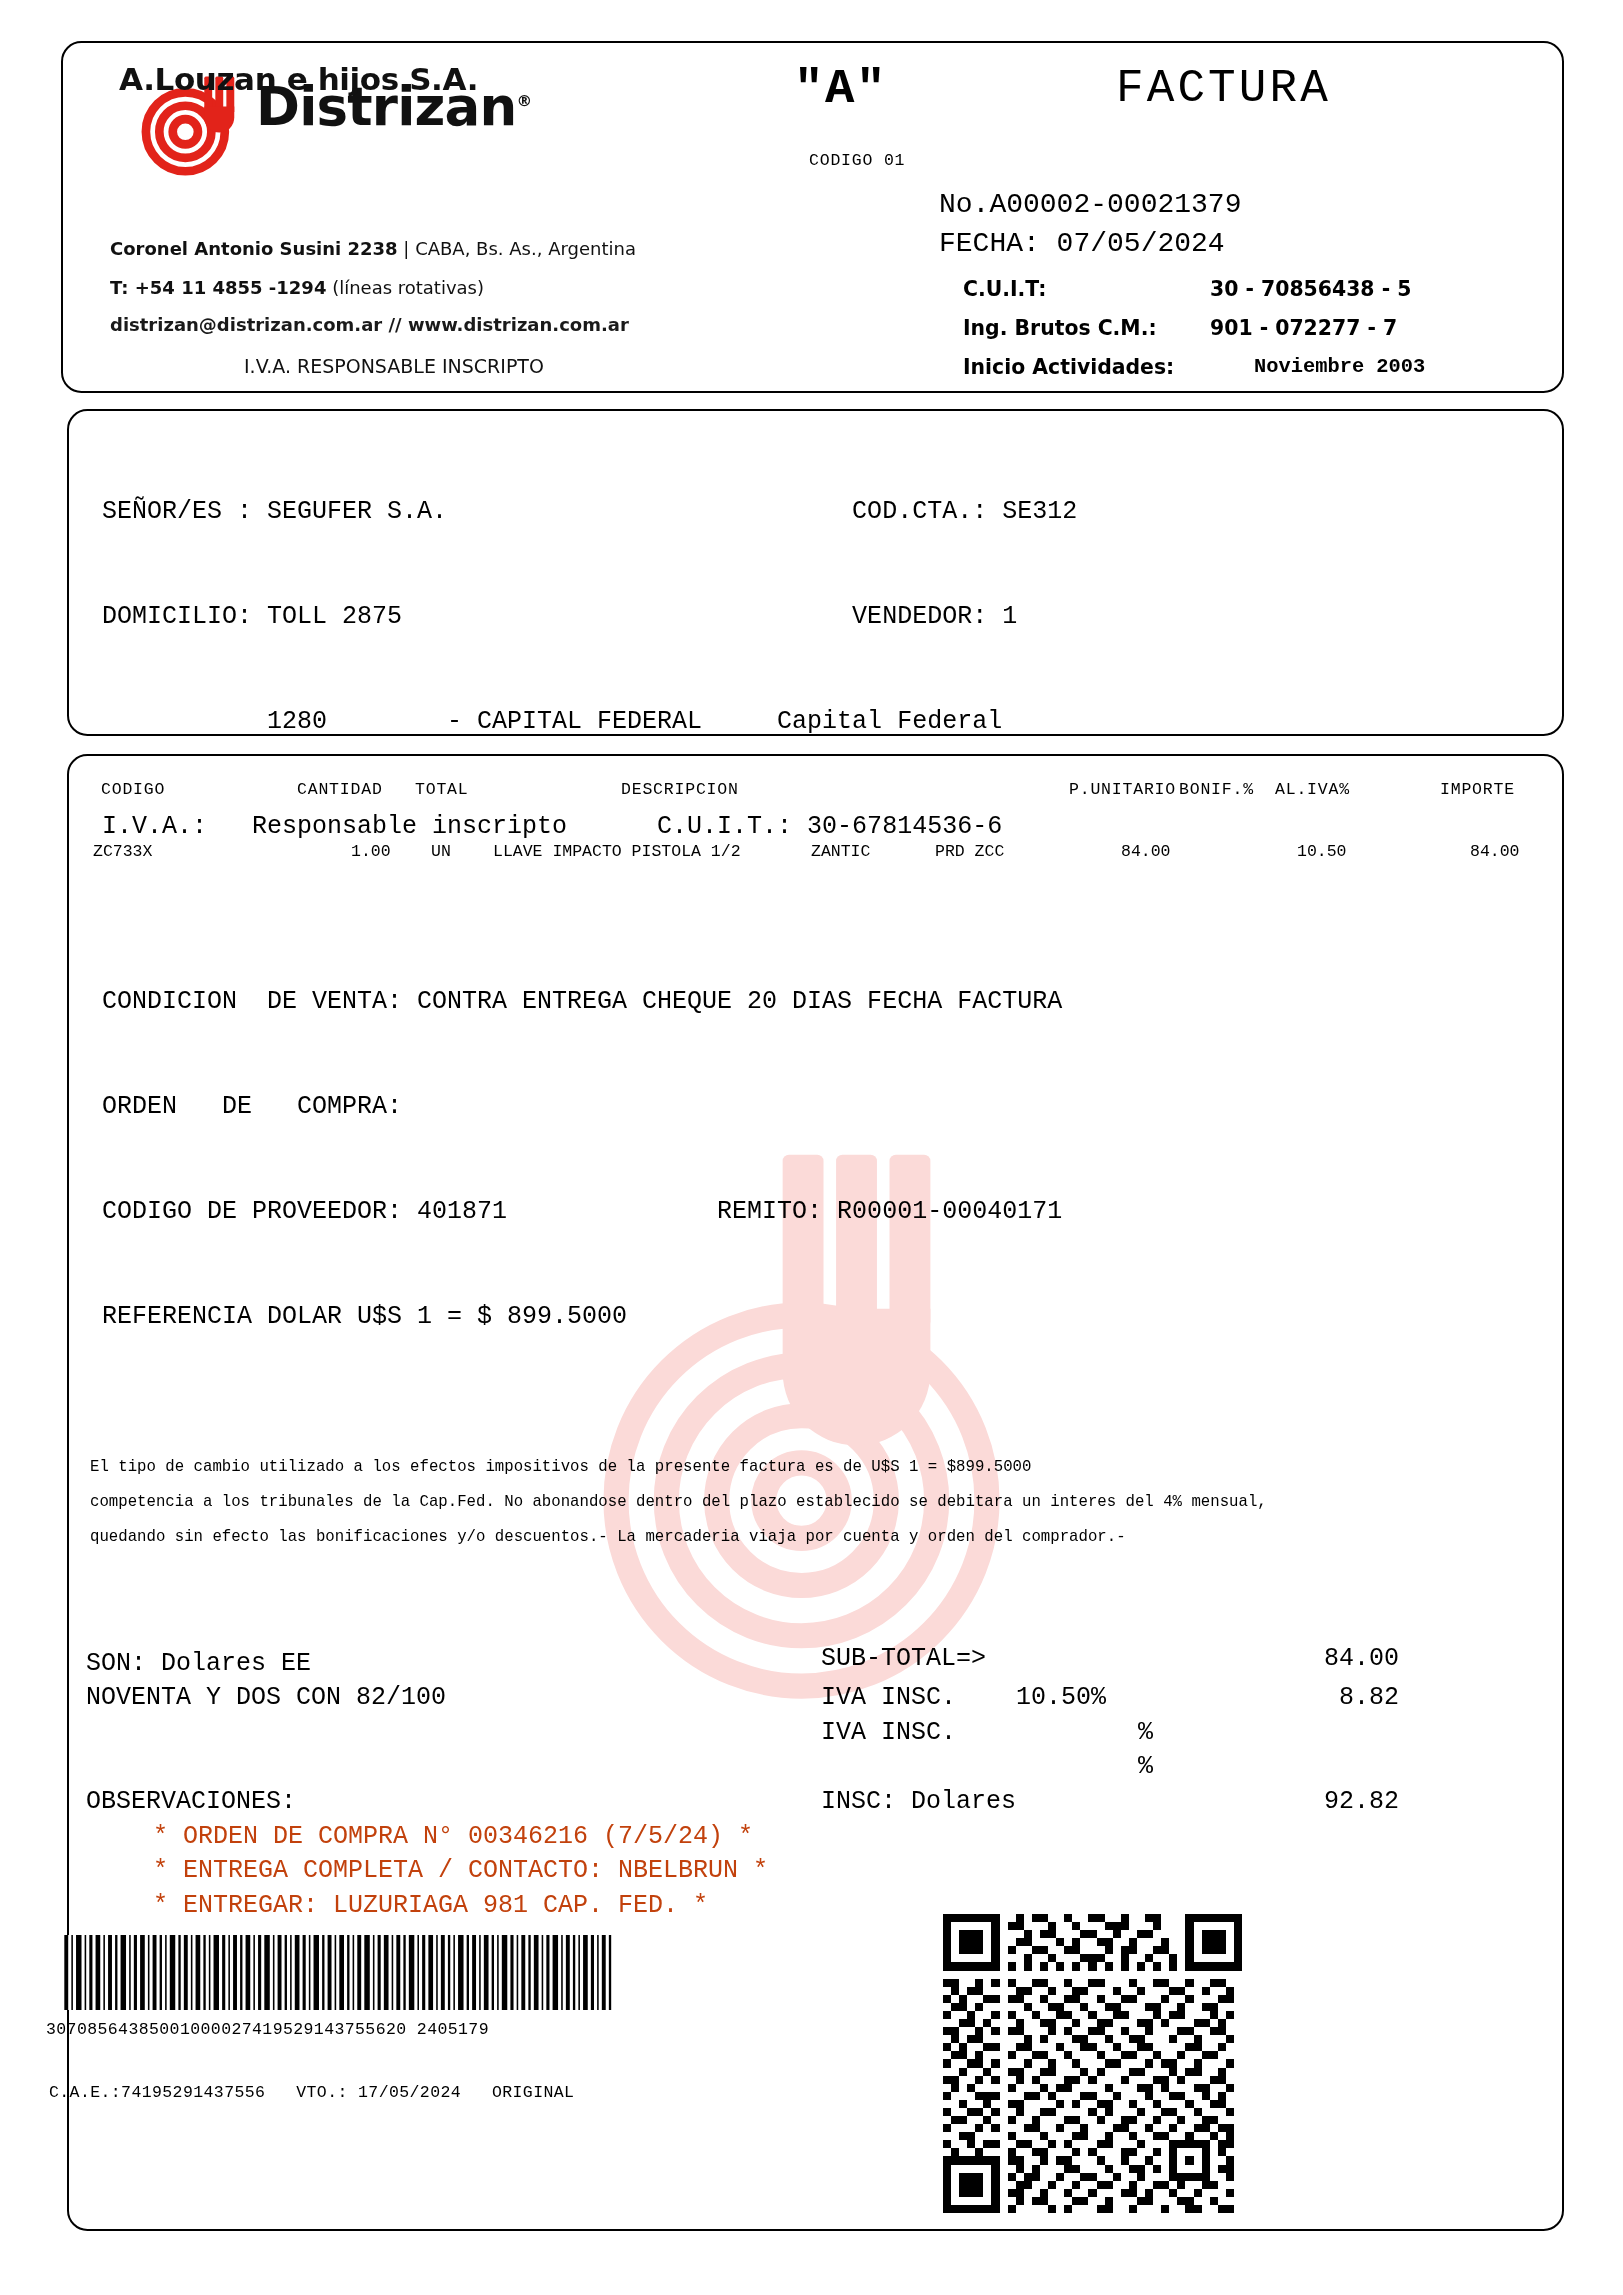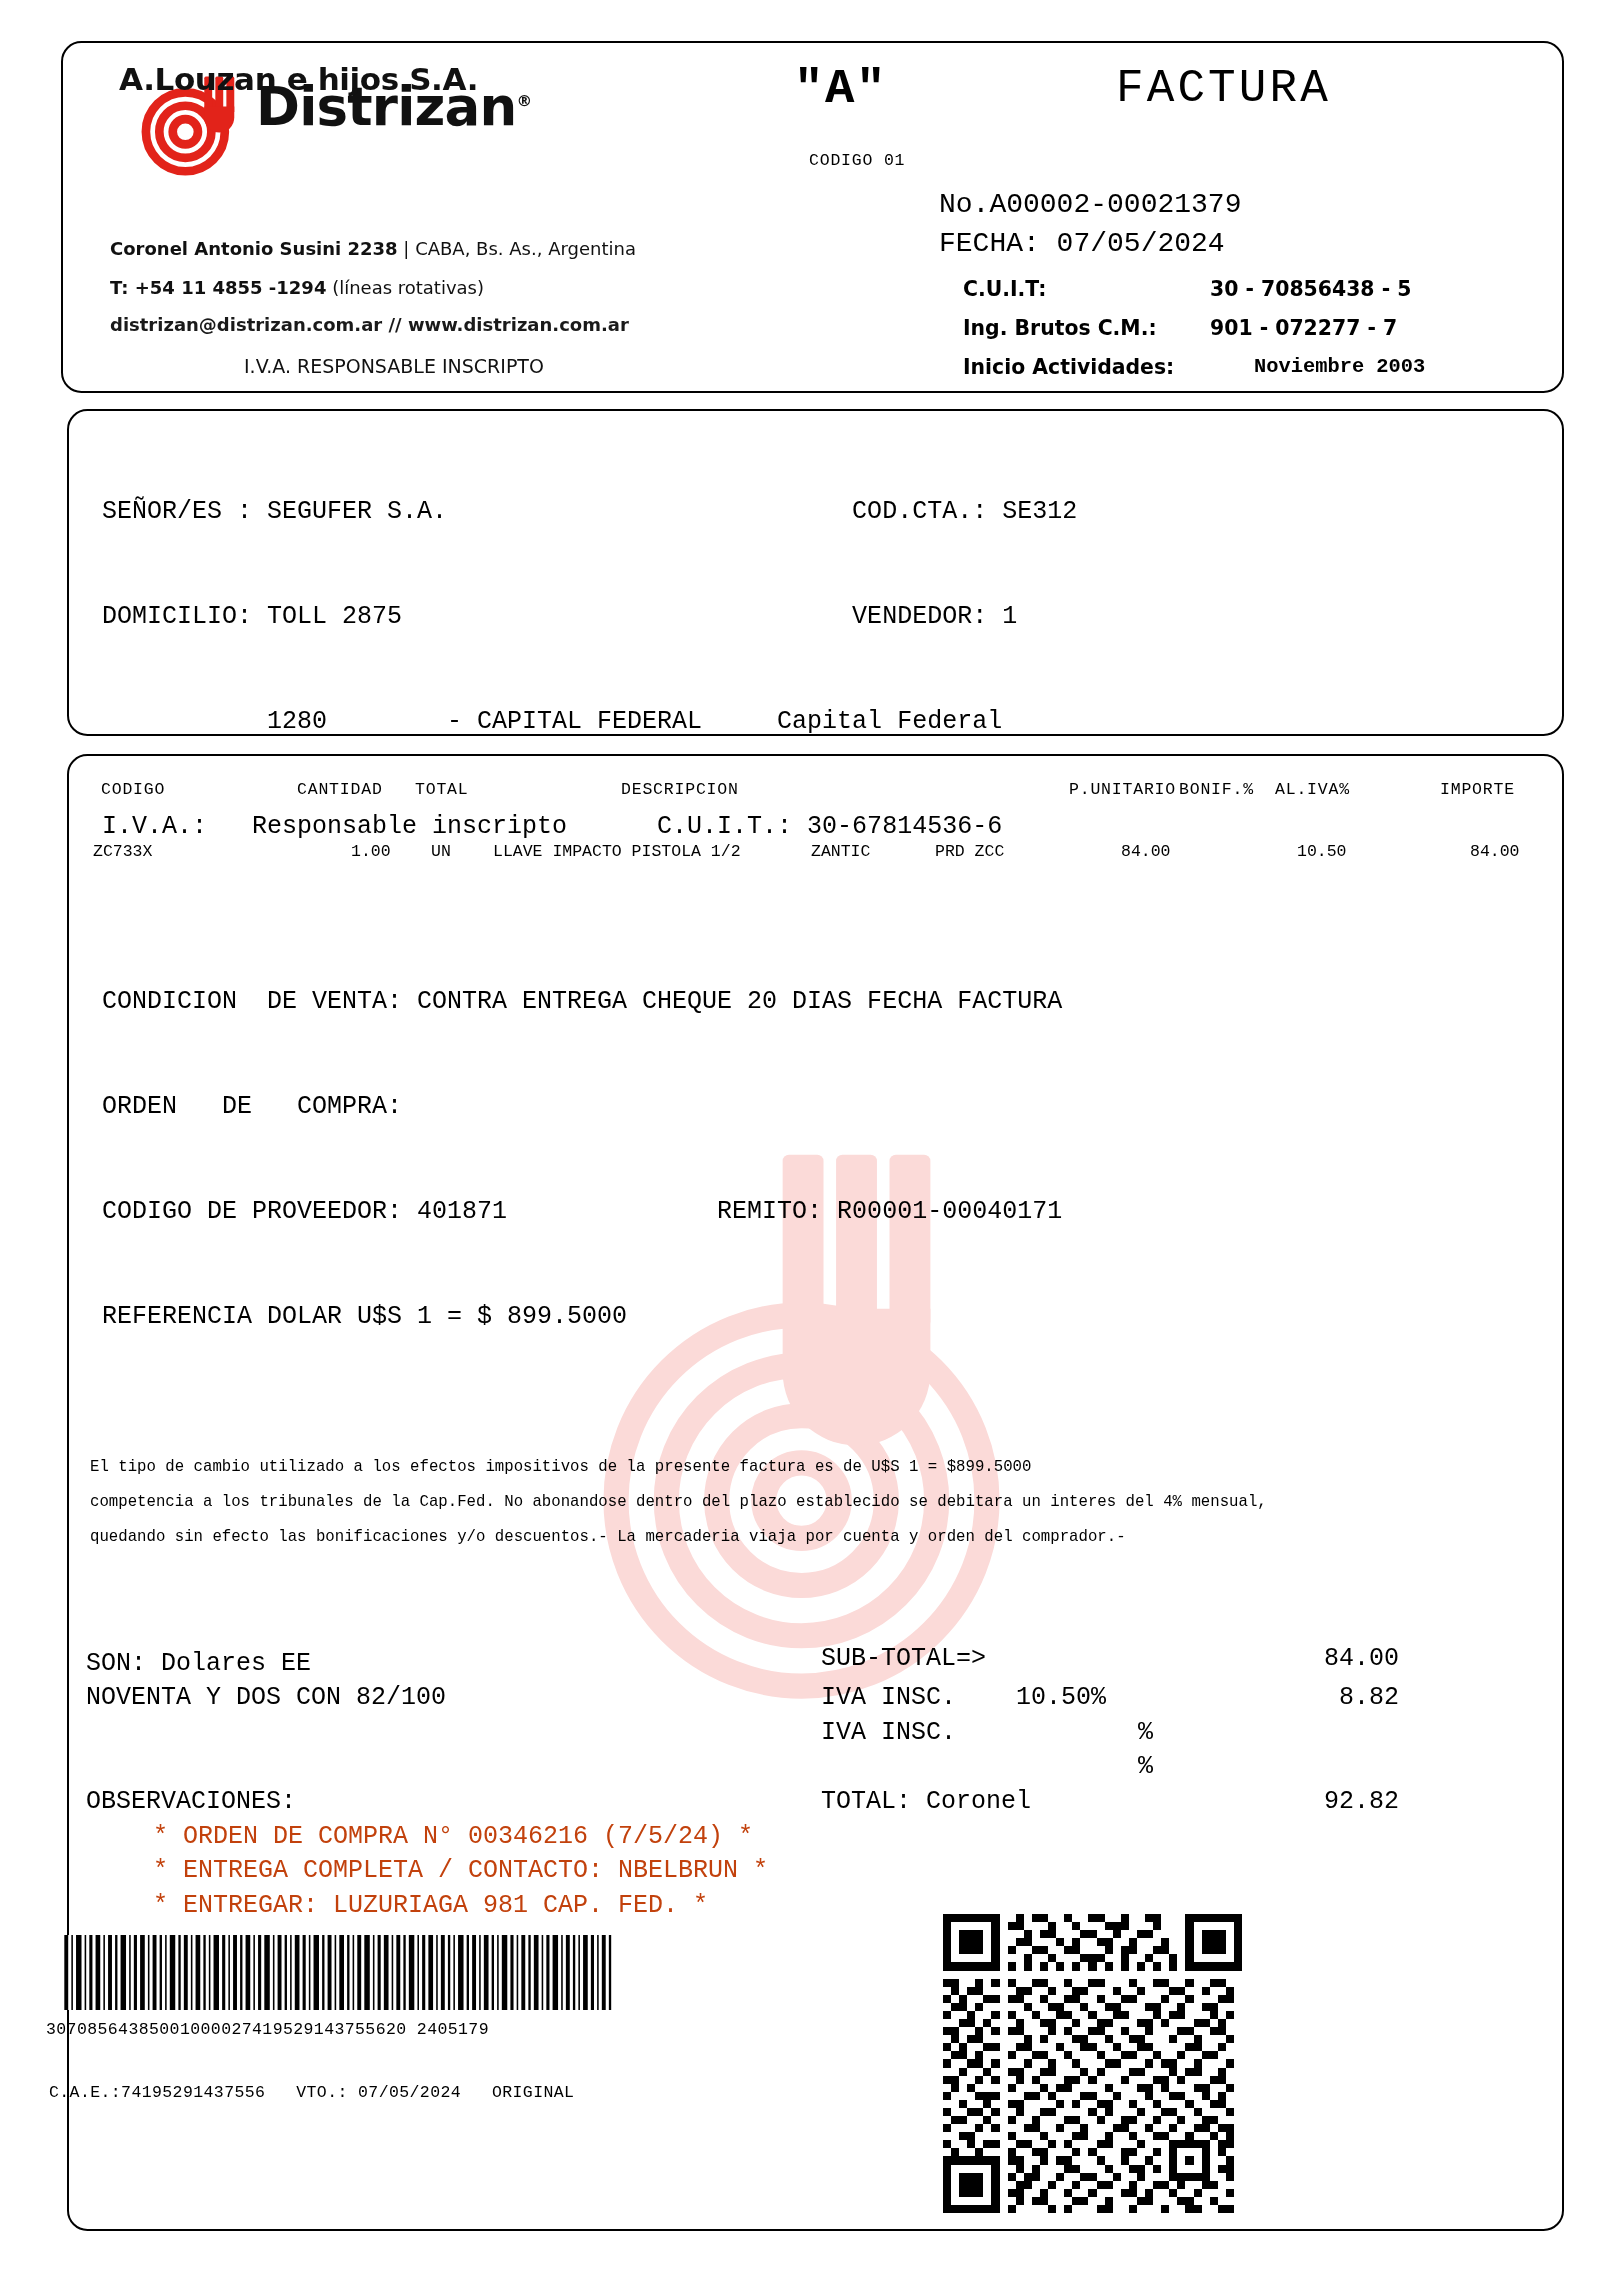--- a/index.html
+++ b/index.html
@@ -450,21 +450,21 @@
   <div class="tot-amount tr1">84.00</div>
 
   <div class="tot-label tr2">IVA INSC.    10.50%</div>
   <div class="tot-amount tr2">8.82</div>
 
   <div class="tot-label tr3">IVA INSC.</div>
   <div class="pct-sign tr3">%</div>
 
   <div class="pct-sign tr4">%</div>
 
-  <div class="tot-label tr5">TOTAL: Coronel</div>
+  <div class="tot-label tr5">INSC: Dolares</div>
   <div class="tot-amount tr5">92.82</div>
 
   <div class="obs-title">OBSERVACIONES:</div>
   <div class="obs-line ol1">* ORDEN DE COMPRA N° 00346216 (7/5/24) *</div>
   <div class="obs-line ol2">* ENTREGA COMPLETA / CONTACTO: NBELBRUN *</div>
   <div class="obs-line ol3">* ENTREGAR: LUZURIAGA 981 CAP. FED. *</div>
 
   <div class="barcode-wrap">
     <svg width="566" height="75" viewBox="0 0 720 96" xmlns="http://www.w3.org/2000/svg">
       <rect x="0" y="0" width="720" height="96" fill="#ffffff"></rect>
@@ -554,21 +554,21 @@
         <rect x="660" y="0" width="2" height="96"></rect>
           <rect x="666" y="0" width="6" height="96"></rect>
         <rect x="676" y="0" width="4" height="96"></rect>
           <rect x="684" y="0" width="2" height="96"></rect>
         <rect x="690" y="0" width="5" height="96"></rect>
           <rect x="699" y="0" width="3" height="96"></rect>
       </g>
     </svg>
   </div>
   <div class="barcode-num">30708564385001000027419529143755620 2405179</div>
-  <div class="cae-line">C.A.E.:74195291437556   VTO.: 07/05/2024   ORIGINAL</div>
+  <div class="cae-line">C.A.E.:74195291437556   VTO.: 17/05/2024   ORIGINAL</div>
 
   <div class="qr-wrap">
     <svg width="299" height="299" viewBox="0 0 37 37" xmlns="http://www.w3.org/2000/svg" shape-rendering="crispEdges">
       <rect width="37" height="37" fill="#ffffff"></rect>
       <g fill="#000000">
 
         <rect x="0" y="0" width="7" height="1"></rect>
           <rect x="0" y="6" width="7" height="1"></rect>
         <rect x="0" y="0" width="1" height="7"></rect>
           <rect x="6" y="0" width="1" height="7"></rect>

